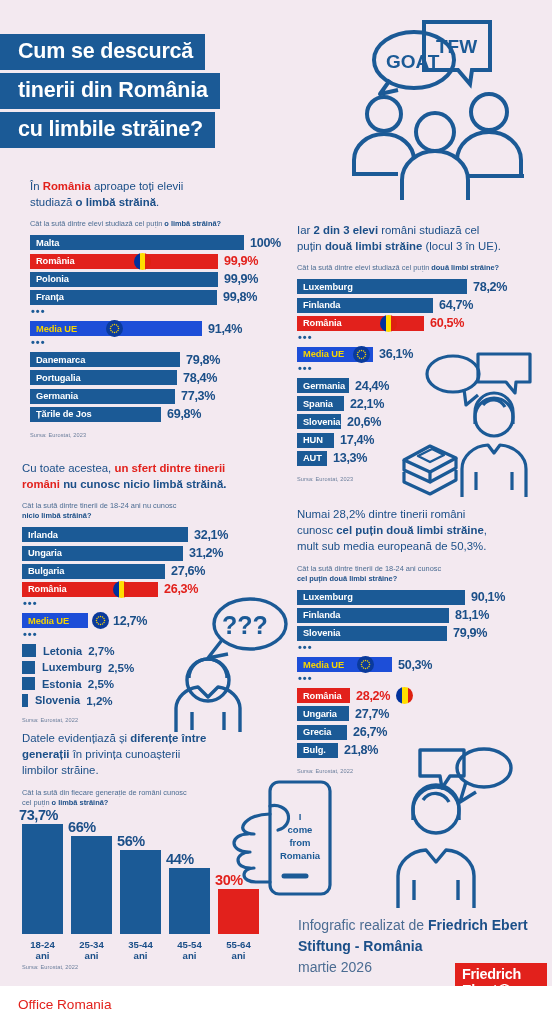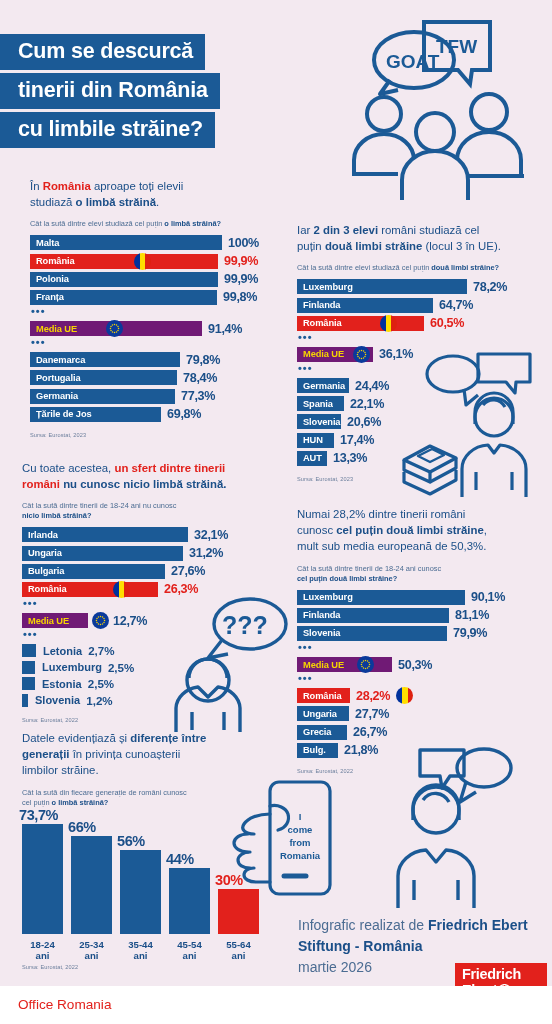--- a/index.html
+++ b/index.html
@@ -58,21 +58,21 @@
   }
   .bar {
     background: #1b5a96;
     height: 15px;
     display: flex;
     align-items: center;
     position: relative;
     flex: none;
   }
   .bar.red { background: #e2211c; }
-  .bar.eu  { background: #701a75; }
+  .bar.eu  { background: #1d4ed8; }
   .bar .lbl {
     color: #ffffff;
     font-size: 9.3px;
     font-weight: bold;
     padding-left: 6px;
     white-space: nowrap;
     letter-spacing: -0.1px;
   }
   .bar.eu .lbl { color: #f6d302; }
   .val {
@@ -220,21 +220,21 @@
 
   <div class="sec" style="left:30px; top:178px; width:265px;">
     <div class="lede">
       În <span class="red">România</span> aproape toți elevii<br>studiază <b>o limbă străină</b>.
     </div>
     <div class="qst">
       Cât la sută dintre elevi studiază cel puțin <b>o limbă străină?</b>
     </div>
     <div class="rows">
       <div class="row">
-          <div class="bar" style="width:192px">
+          <div class="bar" style="width:214px">
             <span class="lbl">Malta</span>
           </div>
           <span class="val">100%</span>
         </div>
       <div class="row">
           <div class="bar red" style="width:188px">
             <span class="lbl">România</span>
         <span class="flag-ro" style="left:104px">
               <i></i>
               <i></i>

